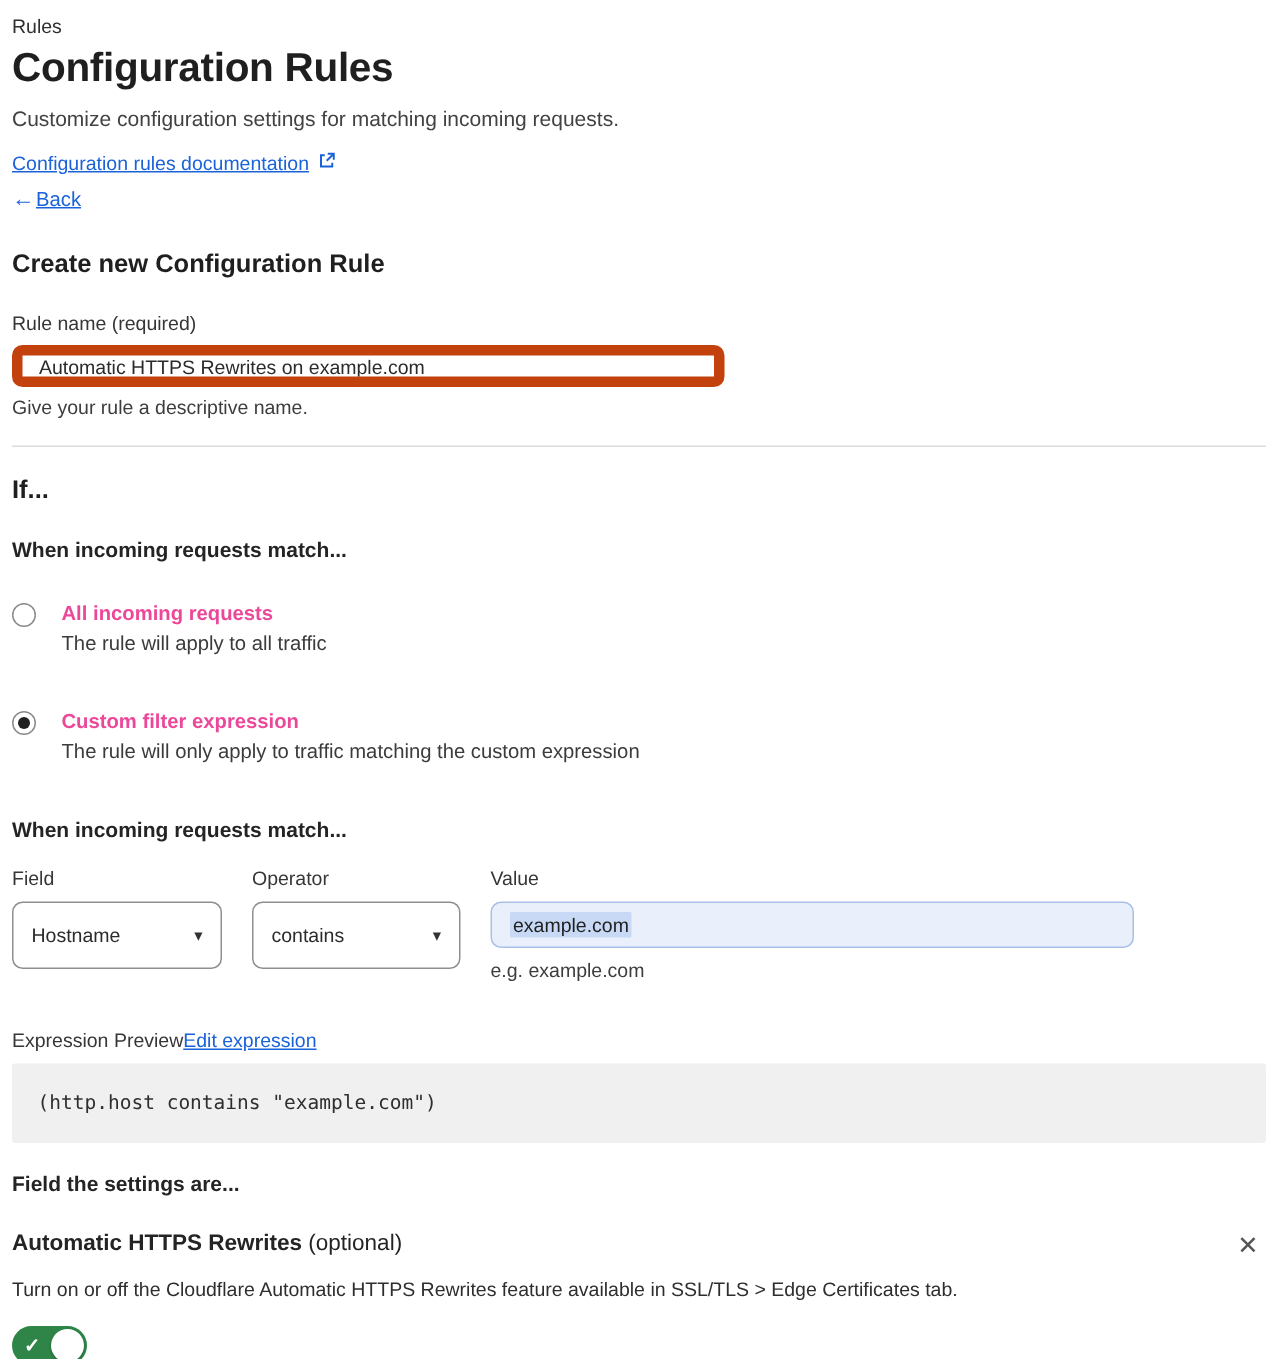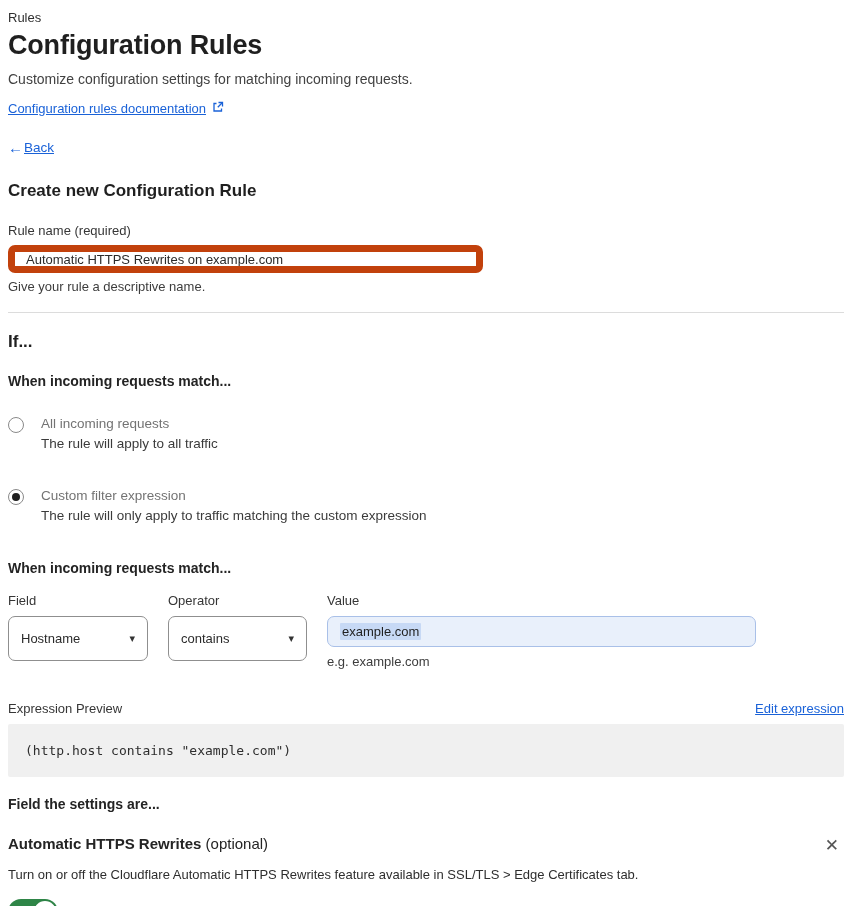--- a/index.html
+++ b/index.html
@@ -9,21 +9,21 @@
     background: #ffffff;
     color: #232323;
     padding: 10px 8px 0 8px;
     font-size: 13px;
   }
   a { color: #1a62d8; text-decoration: underline; cursor: pointer; }
 
   .breadcrumb { font-size: 13px; color: #2f2f2f; margin-bottom: 5px; }
   .page-title { font-size: 27px; font-weight: 700; color: #1f1f1f; letter-spacing: -0.2px; margin-bottom: 10px; }
   .subtitle { font-size: 14px; color: #424242; margin-bottom: 14px; }
-  .doc-link-row { margin-bottom: 23px; font-size: 13px; display: flex; align-items: center; gap: 4px; }
+  .doc-link-row { margin-bottom: 8px; font-size: 13px; display: flex; align-items: center; gap: 4px; }
   .ext-icon { display: inline-block; margin-left: 2px; }
   .back-row { margin-bottom: 25px; font-size: 13.5px; color: #1a62d8; display: flex; align-items: center; }
   .back-arrow { text-decoration: none; font-size: 15px; margin-right: 1px; }
 
   .h2 { font-size: 17px; font-weight: 700; color: #1f1f1f; margin-bottom: 22px; }
   .field-label { font-size: 13px; color: #363636; margin-bottom: 7px; }
   .rule-name-input {
     width: 475px; height: 28px;
     border: 7px solid #c2410c; border-radius: 7px;
     padding: 0 11px; font-size: 13px; color: #2b2b2b;
@@ -40,21 +40,21 @@
   .radio-option { display: flex; gap: 17px; margin-bottom: 37px; }
   .radio-circle {
     width: 16px; height: 16px; min-width: 16px;
     border: 1.5px solid #8a8a8a; border-radius: 50%;
     margin-top: 1px; background: #fff; cursor: pointer;
     display: flex; align-items: center; justify-content: center;
   }
   .radio-option.selected .radio-circle::after {
     content: ""; width: 8px; height: 8px; border-radius: 50%; background: #1f1f1f; display: block;
   }
-  .radio-label { font-size: 13.5px; font-weight: 400; color: #737373; margin-bottom: 5px; }
+  .radio-label { font-size: 13.5px; font-weight: 700; color: #ec4899; margin-bottom: 5px; }
   .radio-desc { font-size: 13.5px; color: #3b3b3b; }
 
   .match-heading-2 { font-size: 14px; font-weight: 700; color: #242424; margin: 6px 0 17px 0; }
 
   .filter-row { display: flex; align-items: flex-start; gap: 20px; }
   .filter-col .col-label { font-size: 13px; color: #363636; margin-bottom: 8px; }
   .select-box {
     height: 45px; border: 1px solid #8f8f8f; border-radius: 7px;
     display: flex; align-items: center; justify-content: space-between;
     padding: 0 12px; font-size: 13px; color: #2b2b2b; background: #fff; cursor: pointer;
@@ -69,21 +69,21 @@
     padding: 0 12px; font-size: 13px; color: #1f1f1f; cursor: text;
   }
   .value-box .selected-text { background: #c7d9f5; padding: 1px 2px; border-radius: 1px; }
   .value-hint { font-size: 13px; color: #3d3d3d; margin-top: 7px; }
   .conn-buttons { display: flex; gap: 9px; margin-top: 21px; margin-left: 6px; }
   .conn-btn {
     width: 48px; height: 30px; background: #d7d7d7; border: none; border-radius: 5px;
     font-size: 13px; color: #333; font-family: "Liberation Sans", sans-serif; cursor: pointer;
   }
 
-  .expr-row { display: flex; justify-content: space-between; align-items: flex-end; margin-top: 32px; margin-bottom: 8px; }
+  .expr-row { display: flex; align-items: flex-end; margin-top: 32px; margin-bottom: 8px; }
   .expr-label { font-size: 13px; color: #363636; }
   .expr-edit { font-size: 13px; }
   .expr-code {
     background: #f0f0f0; border-radius: 2px;
     padding: 19px 17px; font-family: "DejaVu Sans Mono", monospace;
     font-size: 13px; color: #2e2e2e; margin-bottom: 19px;
   }
 
   .then-heading { font-size: 14px; font-weight: 700; color: #242424; margin-bottom: 23px; }
   .setting-head { display: flex; justify-content: space-between; align-items: flex-start; margin-bottom: 11px; }

